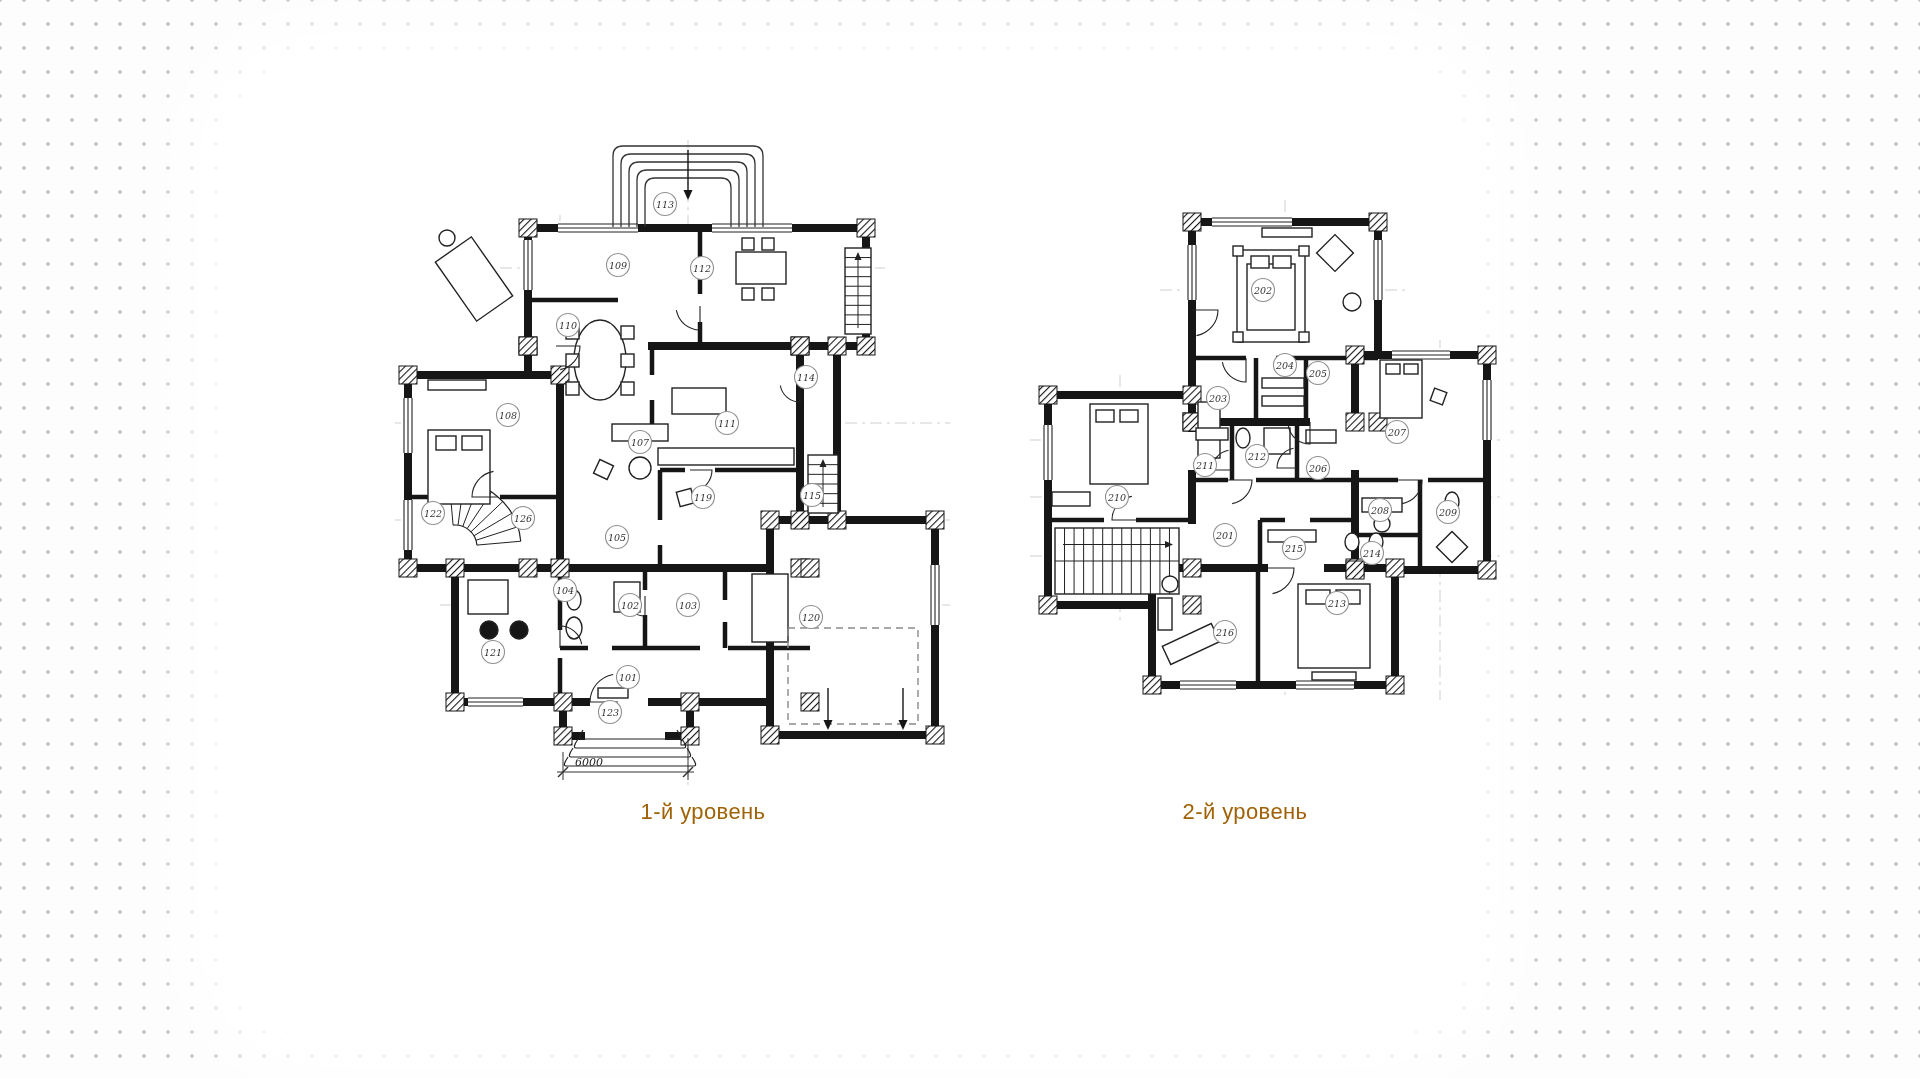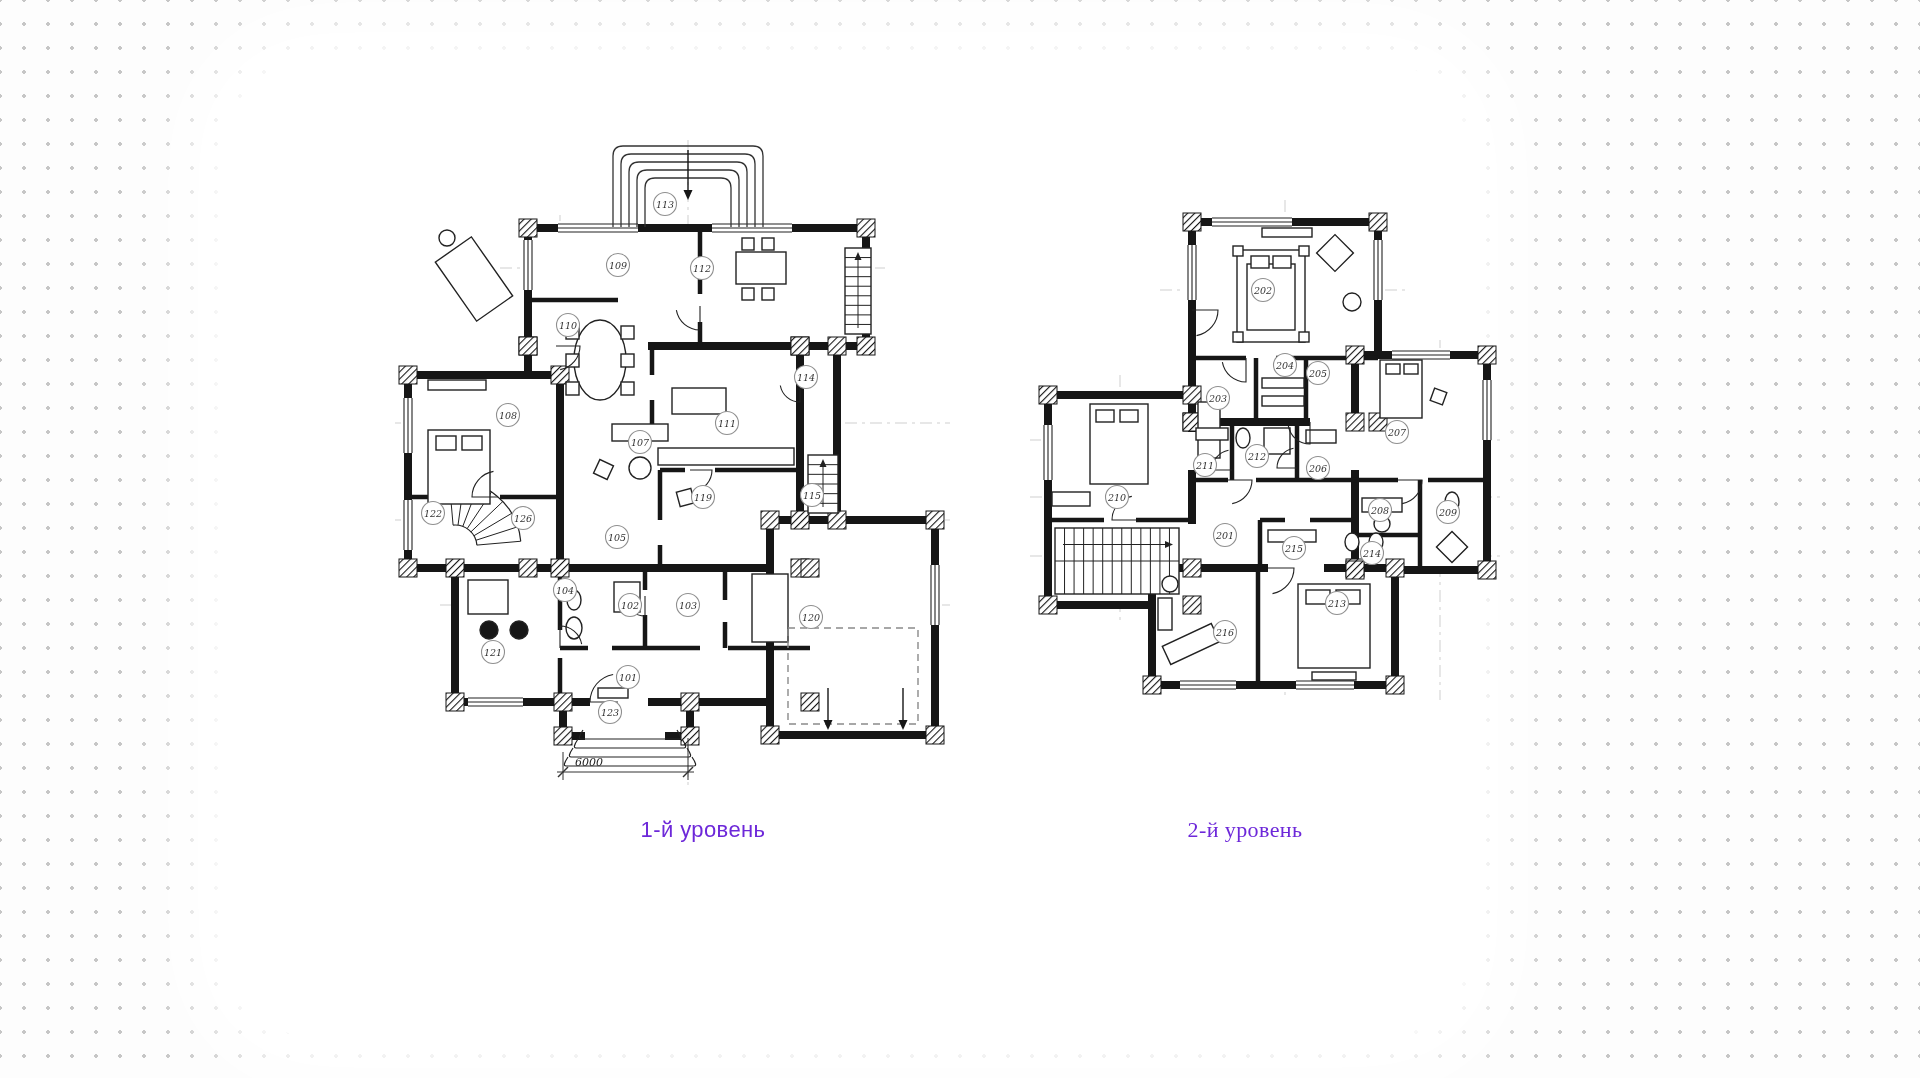--- a/index.html
+++ b/index.html
@@ -3,23 +3,23 @@
 <meta charset="utf-8">
 <style>
   html,body{margin:0;padding:0;background:#fff;}
   .page{position:relative;width:1920px;height:1078px;overflow:hidden;background:#fdfdfd;
         font-family:"Liberation Sans",sans-serif;}
   .dots{position:absolute;inset:0;
         background-image:radial-gradient(circle,#c6c6c6 1.6px,rgba(198,198,198,0) 1.9px);
         background-size:24px 24px;background-position:12px 12px;}
   .card{position:absolute;left:228px;top:62px;width:1240px;height:976px;background:#fff;
         border-radius:90px;box-shadow:0 0 70px 45px #fff;}
-  .plan-label{position:absolute;top:817px;transform:translateX(-50%);
-        font-size:22px;letter-spacing:.4px;color:#6d28d9;white-space:nowrap;}
-  #lbl1{left:703px;} #lbl2{left:1245px;font-family:Liberation Serif, serif;}
+  .plan-label{position:absolute;top:799px;transform:translateX(-50%);
+        font-size:22px;letter-spacing:.4px;color:#a16207;white-space:nowrap;}
+  #lbl1{left:703px;} #lbl2{left:1245px;}
   svg.plansvg{position:absolute;left:0;top:0;}
 </style>
 </head>
 <body>
 
 <div class="page">
   <div class="dots"></div>
   <div class="card"></div>
   <svg class="plansvg" id="plansvg" width="1920" height="1078" viewBox="0 0 1920 1078">
     <defs>

